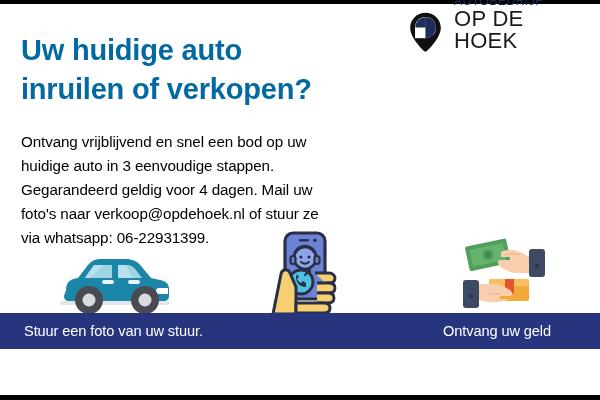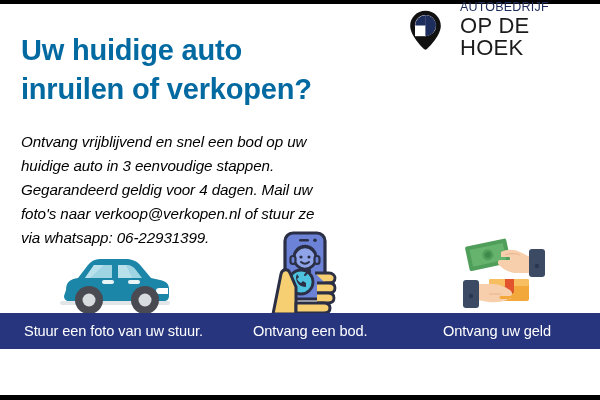--- a/index.html
+++ b/index.html
@@ -43,22 +43,22 @@
   }
 
   
   .logo {
     position: absolute;
     left: 409px;
     top: 8px;
     width: 182px;
     height: 44px;
     display: flex;
-    align-items: center;
-    gap: 18px;
+    align-items: flex-end;
+    gap: 12px;
   }
   .logo-pin {
     width: 33px;
     height: 40px;
     flex: none;
     display: block;
   }
   .logo-words {
     display: flex;
     flex-direction: column;
@@ -99,21 +99,21 @@
   .body-copy {
     position: absolute;
     left: 21px;
     top: 130px;
     width: 340px;
     font-size: 15.2px;
     color: #000000;
     line-height: 1.58;
     letter-spacing: -0.1px;
   }
-  .body-line { display: block; white-space: nowrap; font-style: italic; }
+  .body-line { display: block; white-space: nowrap; }
 
   
   .icon-row {
     position: absolute;
     left: 0;
     top: 228px;
     width: 600px;
     height: 88px;
   }
   .icon-slot {
@@ -176,21 +176,21 @@
 
   <div class="headline">
     <span class="headline-line">Uw huidige auto</span>
     <span class="headline-line">inruilen of verkopen?</span>
   </div>
 
   <div class="body-copy">
     <span class="body-line">Ontvang vrijblijvend en snel een bod op uw</span>
     <span class="body-line">huidige auto in 3 eenvoudige stappen.</span>
     <span class="body-line">Gegarandeerd geldig voor 4 dagen. Mail uw</span>
-    <span class="body-line">foto's naar verkoop@verkopen.nl of stuur ze</span>
+    <span class="body-line">foto's naar verkoop@opdehoek.nl of stuur ze</span>
     <span class="body-line">via whatsapp: 06-22931399.</span>
   </div>
 
   <div class="icon-row">
 
     <div class="icon-slot s1">
       <svg width="118" height="70" viewBox="0 0 118 70">
         <path d="M10 44 C10 36 14 33 22 32 L32 19 C35 15 39 13 44 13 L70 13 C76 13 81 15 85 20 L95 32 L104 34 C110 35 113 38 113 43 L113 50 C113 53 111 55 108 55 L13 55 C10 55 8 53 8 50 z" fill="#1b86a8"></path>
         <path d="M112 42 L103 42 C101 42 100 43 100 45 C100 47 101 48 103 48 L112 48 z" fill="#ffffff"></path>
         <path d="M38 19 L56 19 L56 32 L29 32 z" fill="#9fd4e2"></path>
@@ -250,19 +250,18 @@
         <path d="M36 62 l12 0" fill="none" stroke="#eabb95" stroke-width="1.3"></path>
         <rect x="10" y="48" width="16" height="28" rx="3" fill="#3d4a63"></rect>
         <circle cx="18" cy="64" r="2.2" fill="#2c3650"></circle>
       </svg>
     </div>
 
   </div>
 
   <div class="step-bar">
     <div class="step-label l1">Stuur een foto van uw stuur.</div>
-    <div class="step-label l2">Ontvang een bod.</div>
     <div class="step-label l3">Ontvang uw geld</div>
   </div>
 
   <div class="edge-bar-bottom"></div>
 
 </div>
 
 </body></html>

